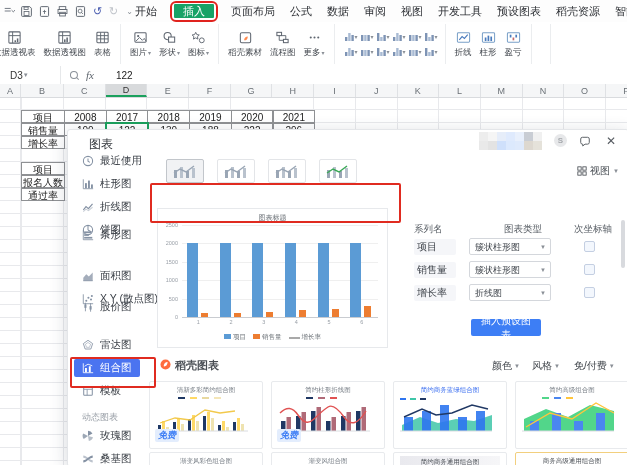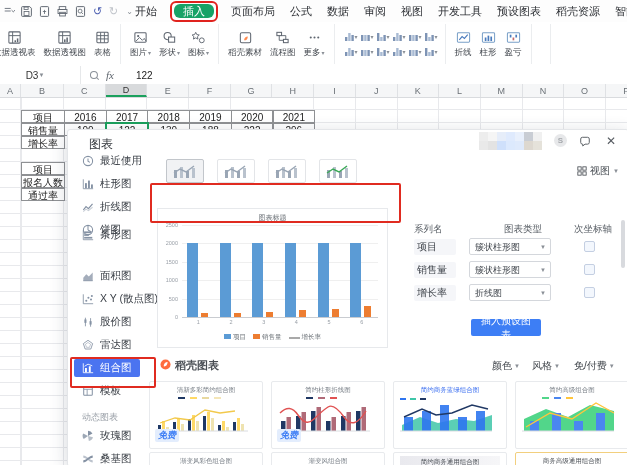--- a/index.html
+++ b/index.html
@@ -7,34 +7,34 @@
   .app{position:relative;width:627px;height:465px;background:#fff;overflow:hidden;color:#333;font-size:11px}
   svg{display:block}
 
   
   .topbar{position:absolute;top:0;left:0;right:0;height:22px;display:flex;align-items:center;background:#fdfdfd}
   .quick{display:flex;align-items:center;gap:5px;padding-left:3px;width:132px;flex:none;color:#5a6068}
   .quick .g{width:14px;height:14px;display:flex;align-items:center;justify-content:center;font-size:11px}
   .tabs{display:flex;align-items:center;gap:15px;white-space:nowrap;font-size:11px;color:#2b2e33}
   .tab{cursor:default}
   .tab-pill-wrap{outline:2px solid #e0231e;border-radius:4px;padding:1px 2px}
-  .tab-pill{background:#17a266;color:#fff;border-radius:6px;padding:1px 9px;font-size:11px}
+  .tab-pill{background:#17a266;color:#fff;border-radius:1px;padding:1px 9px;font-size:11px}
 
   
   .ribbon{position:absolute;top:22px;left:0;right:0;height:44px;border-bottom:1px solid #e3e5e8;display:flex;align-items:center;overflow:hidden}
   .rgroup{display:flex;align-items:center;padding:0 5px;height:40px;border-right:1px solid #ebedef;flex:none}
   .ritem{display:flex;flex-direction:column;align-items:center;justify-content:center;gap:2px;padding:0 4px;font-size:8.5px;color:#43484f;white-space:nowrap}
   .ritem .lbl{display:flex;align-items:center;gap:1px}
   .caret{font-size:6px;color:#8a8f96}
   .minigrid{display:grid;grid-template-columns:repeat(6,16px);grid-auto-rows:15px;gap:0;margin-left:4px}
   .minicell{display:flex;align-items:center;gap:1px}
 
   
   .fxbar{position:absolute;top:66px;left:0;right:0;height:18px;border-bottom:1px solid #e2e4e7;display:flex;align-items:center;font-size:10px;color:#333;background:#fff}
-  .namebox{width:50px;display:flex;align-items:center;justify-content:center;padding:0 20px 0 10px;border-right:1px solid #e6e8ea;height:100%}
+  .namebox{width:50px;display:flex;align-items:center;justify-content:flex-start;padding:0 0 0 10px;border-right:1px solid #e6e8ea;height:100%}
   .fxicons{display:flex;align-items:center;gap:6px;padding:0 8px;color:#8a9098}
   .fxlabel{font-style:italic;font-family:"Liberation Serif",serif;font-size:11px;color:#5f666e}
   .fxval{padding-left:14px;font-size:10px;color:#222}
 
   
   .sheet{position:absolute;top:84px;left:0;right:0;bottom:0;background:#fff}
   .colheads{position:absolute;top:0;left:0;width:100%;height:13px;display:flex;background:#f5f6f7;border-bottom:1px solid #d9dbde}
   .colhead{border-right:1px solid #dfe1e4;display:flex;align-items:center;justify-content:center;font-size:9px;color:#6a7076;box-sizing:border-box;flex:none}
   .colhead.sel{background:#d8dadc;border-bottom:2px solid #1aa05c;color:#333}
   .gridarea{position:absolute;top:13px;left:0;right:0;bottom:0;
@@ -457,21 +457,21 @@
         <div class="colhead" style="width: 41.7px;">J</div>
         <div class="colhead" style="width: 41.7px;">K</div>
         <div class="colhead" style="width: 41.7px;">L</div>
         <div class="colhead" style="width: 41.7px;">M</div>
         <div class="colhead" style="width: 41.7px;">N</div>
         <div class="colhead" style="width: 41.7px;">O</div>
         <div class="colhead" style="width: 41.7px;">P</div>
       </div>
     <div id="cells">
         <div class="cell b" style="left: 21px; top: 26px; width: 44px;">项目</div>
-        <div class="cell b" style="left: 64px; top: 26px; width: 42.7px;">2016</div>
+        <div class="cell b" style="left: 64px; top: 26px; width: 42.7px;">2008</div>
         <div class="cell b" style="left: 105.7px; top: 26px; width: 42.7px;">2017</div>
         <div class="cell b" style="left: 147.4px; top: 26px; width: 42.7px;">2018</div>
         <div class="cell b" style="left: 189.1px; top: 26px; width: 42.7px;">2019</div>
         <div class="cell b" style="left: 230.8px; top: 26px; width: 42.7px;">2020</div>
         <div class="cell b" style="left: 272.5px; top: 26px; width: 42.7px;">2021</div>
         <div class="cell b" style="left: 21px; top: 39px; width: 44px;">销售量</div>
         <div class="cell b" style="left: 64px; top: 39px; width: 42.7px;">100</div>
         <div class="cell b" style="left: 105.7px; top: 39px; width: 42.7px;">122</div>
         <div class="cell b" style="left: 147.4px; top: 39px; width: 42.7px;">130</div>
         <div class="cell b" style="left: 189.1px; top: 39px; width: 42.7px;">188</div>
@@ -587,21 +587,21 @@
             <svg width="12" height="12" viewBox="0 0 14 14">
               <path d="M1.5 1.5v11H13" fill="none" stroke="currentColor"></path>
               <circle cx="5" cy="9" r="1.2" fill="currentColor"></circle>
               <circle cx="7.5" cy="5.5" r="1.2" fill="currentColor"></circle>
               <circle cx="10.5" cy="7.5" r="1.2" fill="currentColor"></circle>
               <circle cx="11.5" cy="3.5" r="1.2" fill="currentColor"></circle>
             </svg>
           </span>
           <span>X Y (散点图)</span>
         </div>
-        <div class="side-item" style="top: 183px;">
+        <div class="side-item" style="top: 168px;">
           <span class="ic">
             <svg width="12" height="12" viewBox="0 0 14 14">
               <line x1="4" y1="2" x2="4" y2="12" stroke="currentColor"></line>
               <rect x="2.8" y="4" width="2.4" height="4" fill="currentColor"></rect>
               <line x1="10" y1="2.5" x2="10" y2="12.5" stroke="currentColor"></line>
               <rect x="8.8" y="6" width="2.4" height="4" fill="currentColor"></rect>
             </svg>
           </span>
           <span>股价图</span>
         </div>

